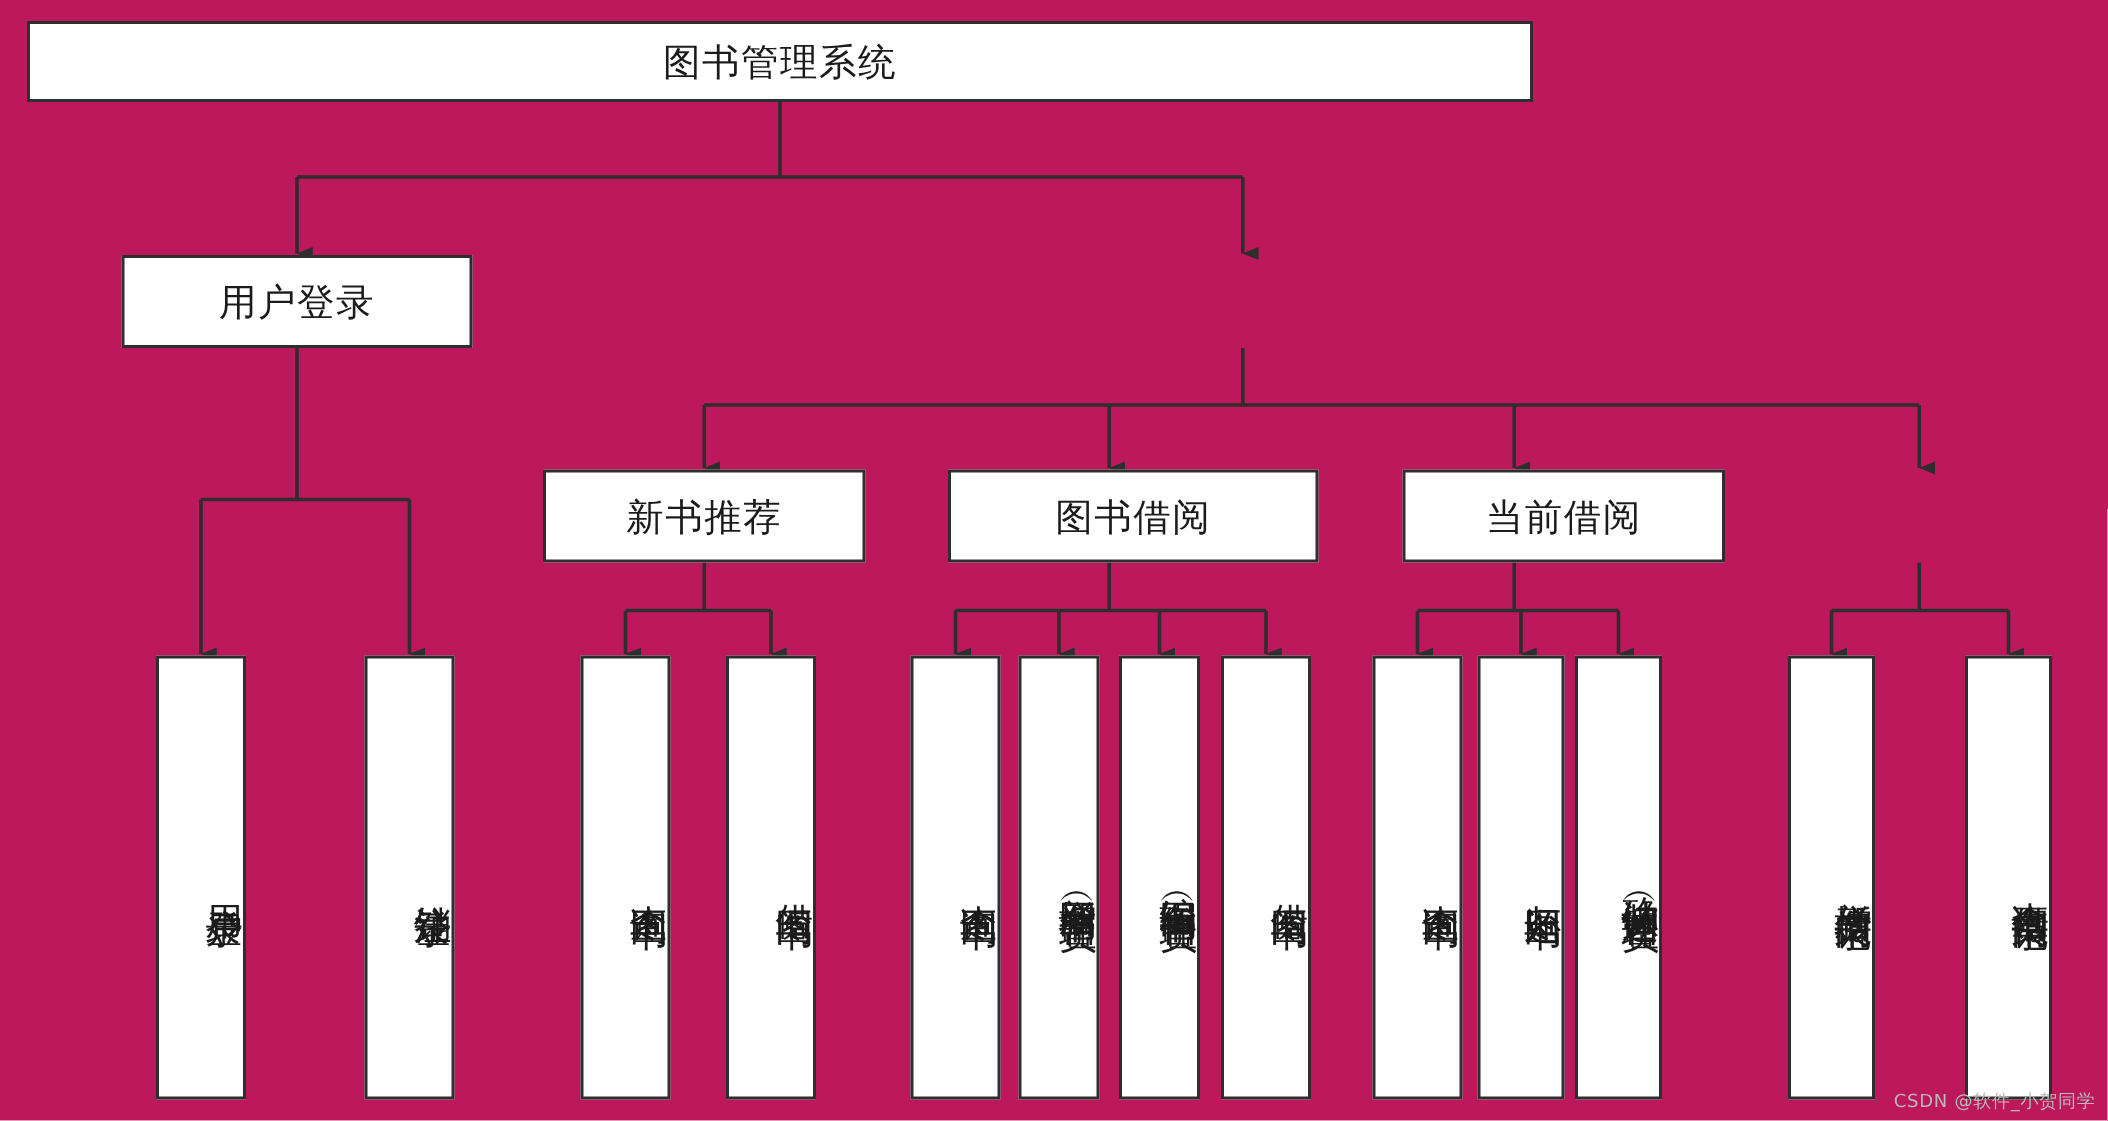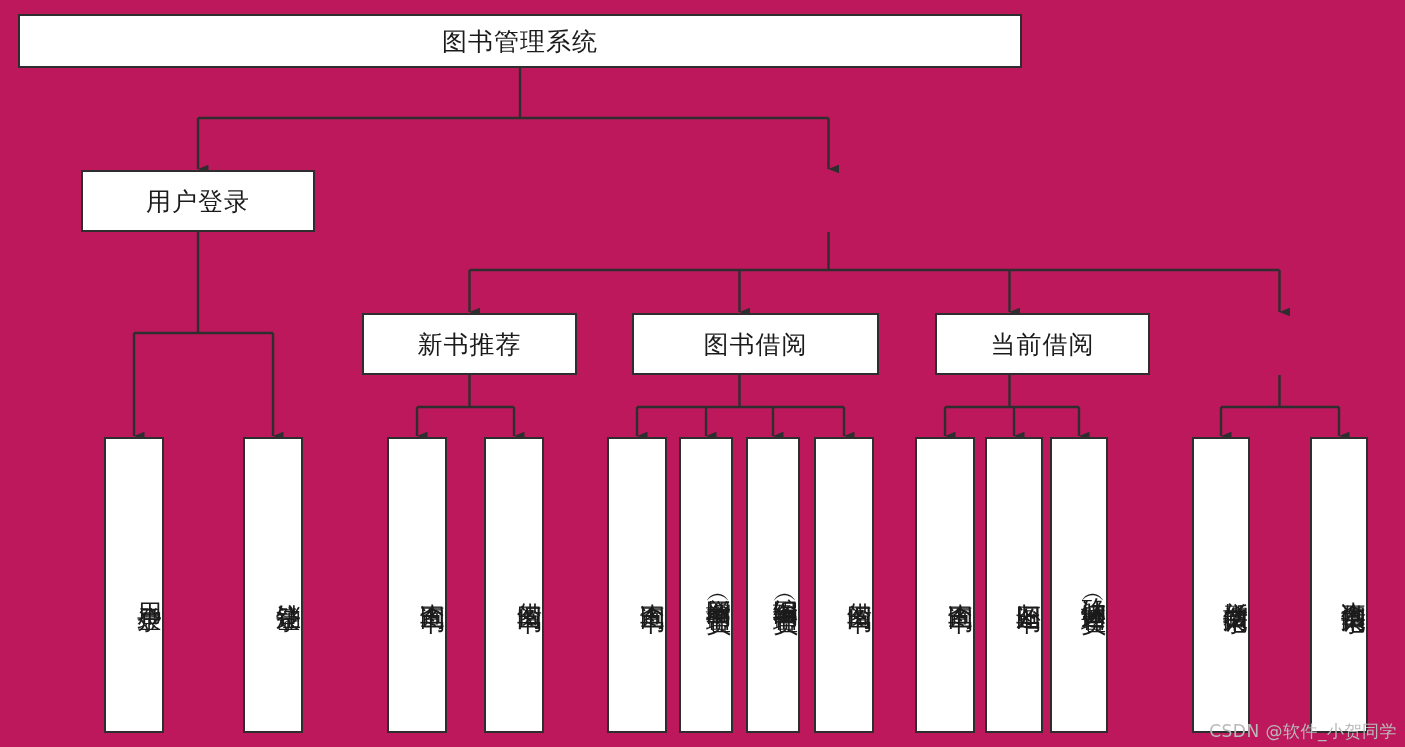--- a/index.html
+++ b/index.html
@@ -51,21 +51,21 @@
   }
   .node.vert .vtext {
     writing-mode: vertical-rl;
     text-orientation: upright;
     white-space: nowrap;
   }
   .watermark {
     position: absolute;
     right: 8px;
     bottom: 4px;
-    font-size: 17px;
+    font-size: 12px;
     color: #b9b9b9;
     letter-spacing: 0.5px;
     white-space: nowrap;
     font-family: "DejaVu Sans", "Liberation Sans", sans-serif;
   }
 </style>
 </head>
 <body>
 
 <div id="diagram-root">

